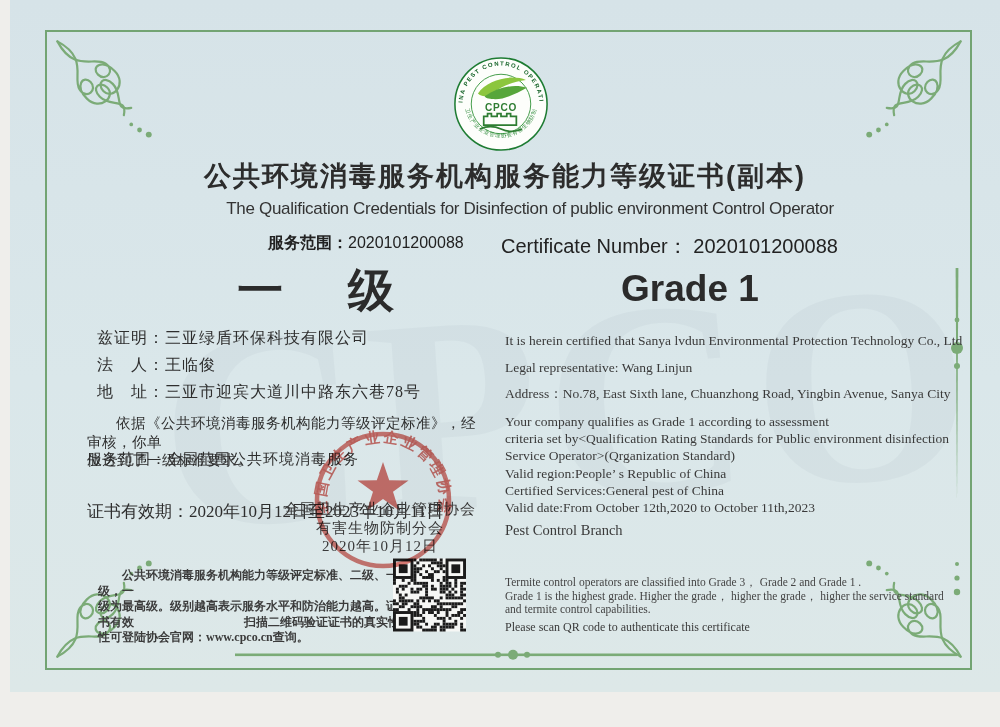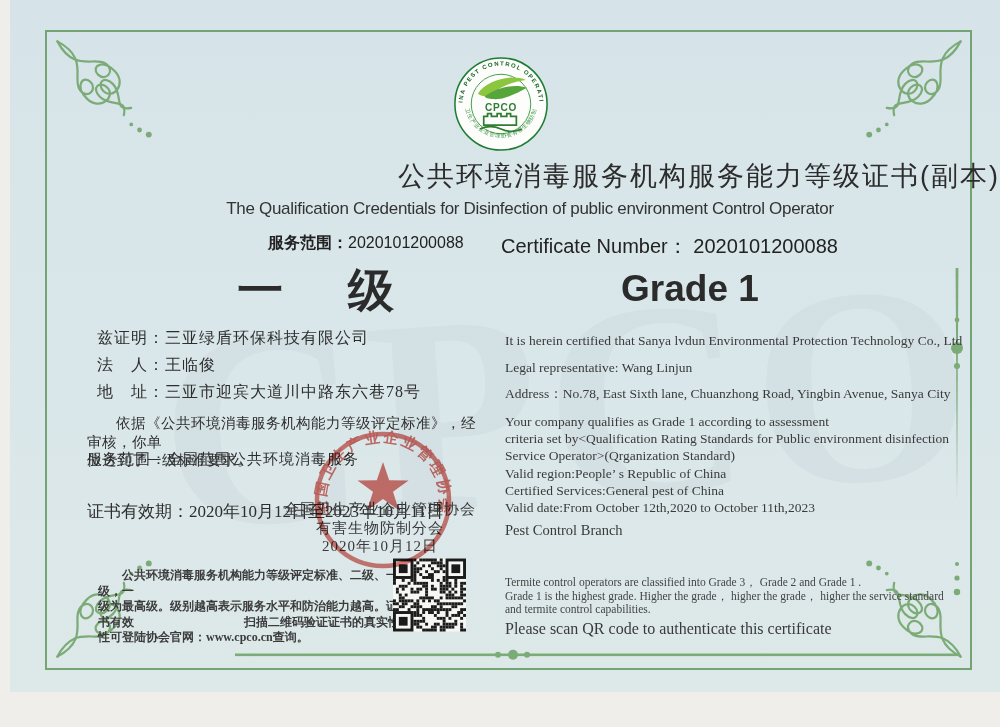--- a/index.html
+++ b/index.html
@@ -23,22 +23,22 @@
   .corner.bl{left:40px;bottom:28px;transform:scaleY(-1);}
   .corner.br{right:32px;bottom:28px;transform:scale(-1,-1);}
   .watermark{
     position:absolute;left:150px;top:270px;width:720px;text-align:center;
     font-family:"Liberation Serif", serif;font-weight:bold;font-size:280px;
     color:rgba(130,145,150,0.07);letter-spacing:6px;line-height:280px;
     transform:rotate(-4deg);pointer-events:none;user-select:none;
   }
   .logo{position:absolute;left:443px;top:55px;width:96px;height:98px;}
   .title-cn{
-    position:absolute;left:0;top:158px;width:100%;text-align:right;
-    font-size:27px;font-weight:normal;color:#2c2c2c;letter-spacing:2px;
+    position:absolute;left:0;top:158px;width:100%;text-align:center;
+    font-size:27px;font-weight:bold;color:#2c2c2c;letter-spacing:2px;
   }
   .title-en{
     position:absolute;left:0;top:199px;width:100%;text-align:center;
     font-size:17px;color:#333;letter-spacing:-0.3px;padding-left:25px;
   }
   .certno-cn{position:absolute;left:258px;top:233px;font-size:16px;color:#222;}
   .certno-cn .lab{font-family:"Liberation Serif", serif;font-weight:bold;}
   .certno-en{position:absolute;left:491px;top:233px;font-size:20px;color:#222;}
   .grade-cn{
     position:absolute;left:130px;top:260px;width:280px;text-align:right;
@@ -82,21 +82,21 @@
   
   .seal{position:absolute;left:288px;top:420px;width:170px;height:164px;
     mix-blend-mode:multiply;opacity:0.85;}
   
   .en-col{position:absolute;left:495px;width:462px;color:#3a3a3a;
     font-family:"Liberation Serif", serif;}
   .en-b1{top:328px;font-size:13.5px;line-height:26.5px;}
   .en-b2{top:413px;font-size:13.5px;line-height:17.2px;}
   .en-b3{top:522px;font-size:14.5px;line-height:16.5px;}
   .en-b4{top:576px;font-size:11.5px;line-height:13.5px;color:#444;}
-  .en-b5{top:620px;font-size:16px;}
+  .en-b5{top:620px;font-size:12px;}
   
   .v-ornament{position:absolute;left:940px;top:268px;width:14px;height:330px;color:#7bab77;}
   .h-divider{position:absolute;left:225px;top:648px;width:722px;height:14px;color:#7bab77;}
 </style>
 </head>
 <body>
 
 <div class="paper">
 
   <div class="frame"></div>

